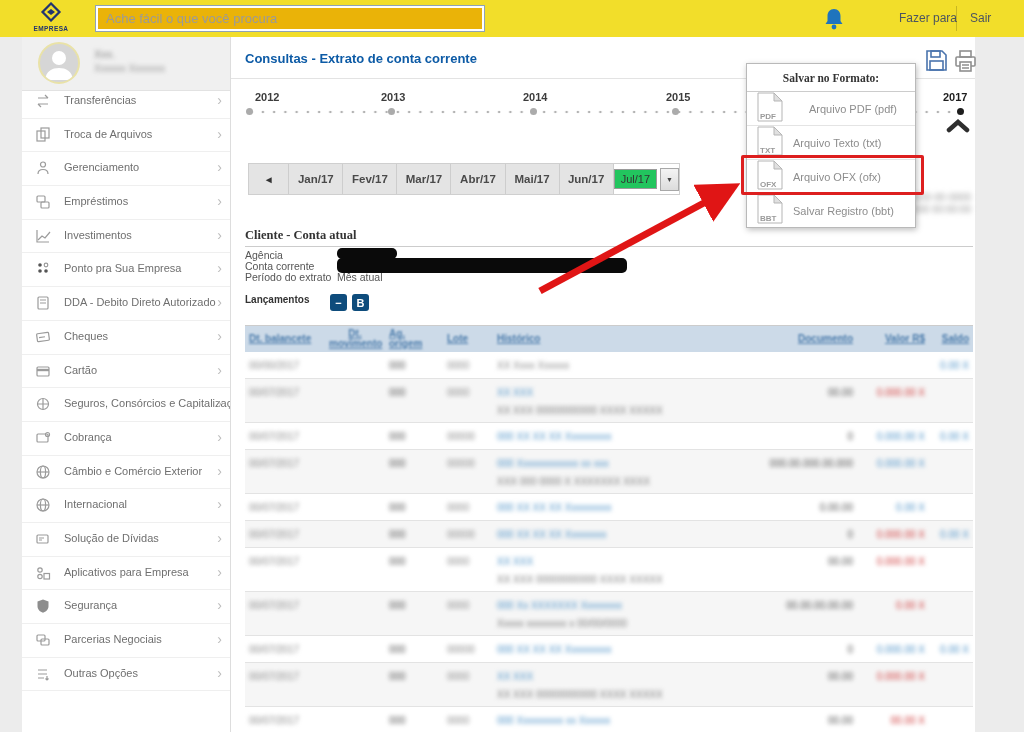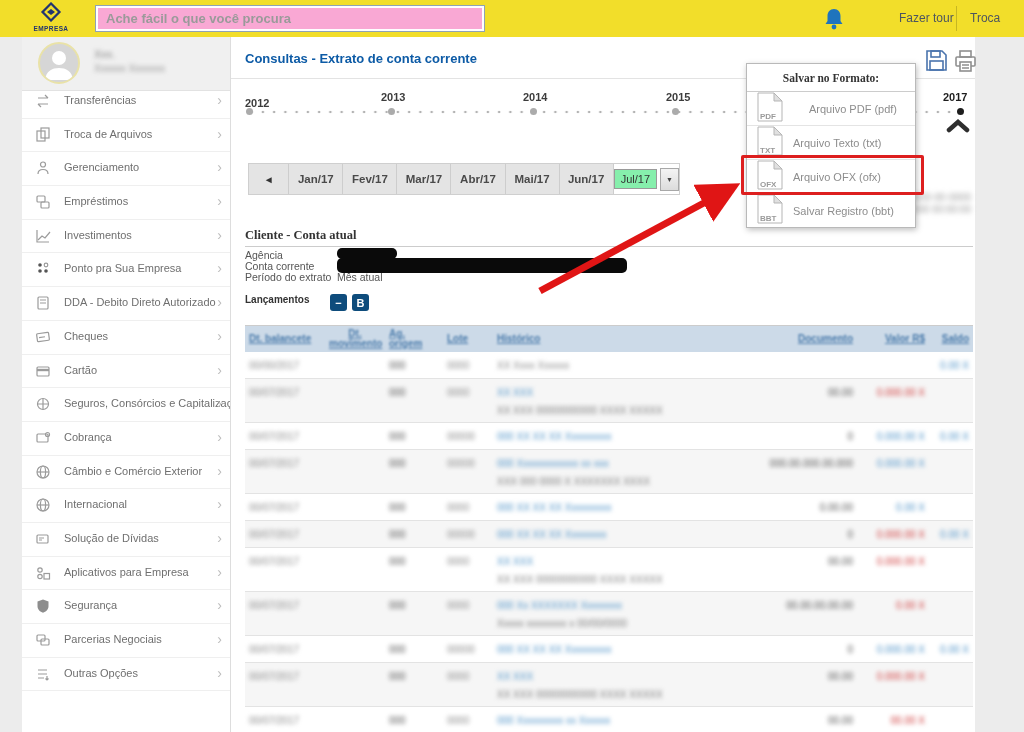--- a/index.html
+++ b/index.html
@@ -2,21 +2,21 @@
 <html><head>
 <meta charset="utf-8">
 <style>
   html,body{margin:0;padding:0;background:#ececec;font-family:"Liberation Sans",sans-serif;}
   .page{position:relative;width:1024px;height:732px;overflow:hidden;background:#ececec;}
 
   
   .topbar{position:absolute;left:0;top:0;width:1024px;height:37px;background:#f2de2a;z-index:10;}
   .logo{position:absolute;left:26px;top:2px;width:50px;text-align:center;cursor:pointer;}
   .logo .brand{font-size:6.5px;font-weight:bold;color:#22356f;letter-spacing:.4px;margin-top:-1px;}
-  .search{position:absolute;left:95px;top:5px;width:368px;height:25px;border:1px solid #8fa3b5;box-shadow:0 0 0 2px #ffffff inset;background:#f9a8d4;font-size:13px;color:#555;padding:0 10px;font-family:"Liberation Sans",sans-serif;font-weight:bold;}
+  .search{position:absolute;left:95px;top:5px;width:368px;height:25px;border:1px solid #8fa3b5;box-shadow:0 0 0 2px #ffffff inset;background:#eab308;font-size:13px;color:#555;padding:0 10px;font-family:"Liberation Sans",sans-serif;}
   .search::placeholder{color:#9a9a9a;}
   .bell{position:absolute;left:822px;top:6px;width:24px;height:26px;cursor:pointer;}
   .toplink{position:absolute;top:11px;font-size:12px;color:#4c5560;cursor:pointer;}
   .topsep{position:absolute;left:956px;top:6px;width:1px;height:25px;background:rgba(0,0,0,.18);}
 
   
   .sidebar{position:absolute;left:22px;top:37px;width:208px;height:695px;background:#fff;border-right:1px solid #ddd;z-index:5;overflow:hidden;}
   .userbox{position:relative;height:53px;background:#f0f0f0;border-bottom:1px solid #e2e2e2;}
   .avatar{position:absolute;left:16px;top:5px;width:42px;height:42px;border-radius:50%;background:#d6d6d6;border:2px solid #e9e2a8;box-sizing:border-box;overflow:hidden;}
   .uname{position:absolute;left:72px;top:11px;font-size:11px;color:#8a8a8a;filter:blur(2px);}
@@ -37,21 +37,21 @@
   .dots{position:absolute;left:16px;top:73px;width:722px;height:4px;background-image:radial-gradient(circle,#b3b3b3 1.1px,transparent 1.6px);background-size:11.25px 4px;}
   .ydot{position:absolute;top:71px;width:7px;height:7px;border-radius:50%;background:#ababab;}
   .ydot.black{background:#1e1e1e;}
   .chevup{position:absolute;left:716px;top:82px;cursor:pointer;}
 
   .monthbar{position:absolute;left:18px;top:126px;width:432px;height:32px;background:#e4e4e4;border:1px solid #cfcfcf;box-sizing:border-box;display:flex;}
   .mcell{border-right:1px solid #cdcdcd;display:flex;align-items:center;justify-content:center;font-size:11.5px;font-weight:bold;color:#4a4a4a;cursor:pointer;}
   .mcell.arrow{width:40px;font-size:10px;color:#333;}
   .mcell.mon{width:54px;}
   .julsec{width:66px;background:#fff;display:flex;align-items:center;justify-content:center;gap:3px;}
-  .julbox{border:1px solid #9a9a9a;background:#86efac;font-size:11px;color:#333;padding:3px 6px;cursor:pointer;}
+  .julbox{border:1px solid #9a9a9a;background:#22c55e;font-size:11px;color:#333;padding:3px 6px;cursor:pointer;}
   .julbtn{width:17px;height:21px;border:1px solid #a8a8a8;background:linear-gradient(#f4f4f4,#dcdcdc);font-size:7px;color:#444;display:flex;align-items:center;justify-content:center;cursor:pointer;}
 
   .blurblock{position:absolute;right:4px;top:155px;text-align:right;font-size:10px;color:#9a9a9a;filter:blur(2.4px);line-height:12px;}
 
   .secheading{position:absolute;left:15px;font-size:12.5px;font-weight:bold;color:#333;}
   .secline{position:absolute;left:15px;width:728px;height:1px;background:#ccc;}
   .field{position:absolute;left:15px;font-size:10.5px;color:#555;}
   .redact{position:absolute;background:#0a0a0a;border-radius:5px;z-index:6;}
   .fieldval{position:absolute;left:107px;font-size:10.5px;color:#555;}
 
@@ -94,23 +94,23 @@
       </svg>
       <div class="brand">EMPRESA</div>
     </div>
     <input class="search" type="text" placeholder="Ache fácil o que você procura" style="">
     <div class="bell">
       <svg width="24" height="26" viewBox="0 0 24 26">
         <path d="M12 3c-4 0-6.5 3-6.5 7v5l-2 3h17l-2-3v-5c0-4-2.5-7-6.5-7z" fill="#1f74bd"></path>
         <circle cx="12" cy="21" r="2.4" fill="#1f74bd"></circle>
       </svg>
     </div>
-    <div class="toplink" style="left:899px;">Fazer tour</div>
+    <div class="toplink" style="left:899px;">Fazer para</div>
     <div class="topsep"></div>
-    <div class="toplink" style="left:970px;">Troca</div>
+    <div class="toplink" style="left:970px;">Sair</div>
   </div>
 
   <div class="sidebar">
     <div class="userbox">
       <div class="avatar">
         <svg width="38" height="38" viewBox="0 0 38 38">
             <circle cx="19" cy="14" r="7" fill="#fff"></circle>
             <path d="M5 36c1-9 7-12 14-12s13 3 14 12z" fill="#fff"></path>
           </svg>
       </div>
@@ -281,21 +281,21 @@
     <div class="iconbtn" style="left:723px;">
       <svg width="25" height="24" viewBox="0 0 25 24" fill="none" stroke="#8f8f8f" stroke-width="1.6">
         <rect x="3" y="8" width="19" height="9" rx="1"></rect>
           <rect x="7" y="2" width="11" height="6"></rect>
           <rect x="7" y="13" width="11" height="9" fill="#fff"></rect>
           <path d="M9 16h7M9 19h7"></path>
       </svg>
     </div>
 
     <div id="years">
-        <div class="year" style="left: 15px; margin-top: 6px;">2012</div>
+        <div class="year" style="left: 25px;">2012</div>
         <div class="year" style="left: 151px;">2013</div>
         <div class="year" style="left: 293px;">2014</div>
         <div class="year" style="left: 436px;">2015</div>
         <div class="year" style="left: 713px; color: rgb(30, 30, 30);">2017</div>
       </div>
     <div class="dots"></div>
     <div id="ydots">
         <div class="ydot" style="left: 16px;"></div>
         <div class="ydot" style="left: 158px;"></div>
         <div class="ydot" style="left: 300px;"></div>

